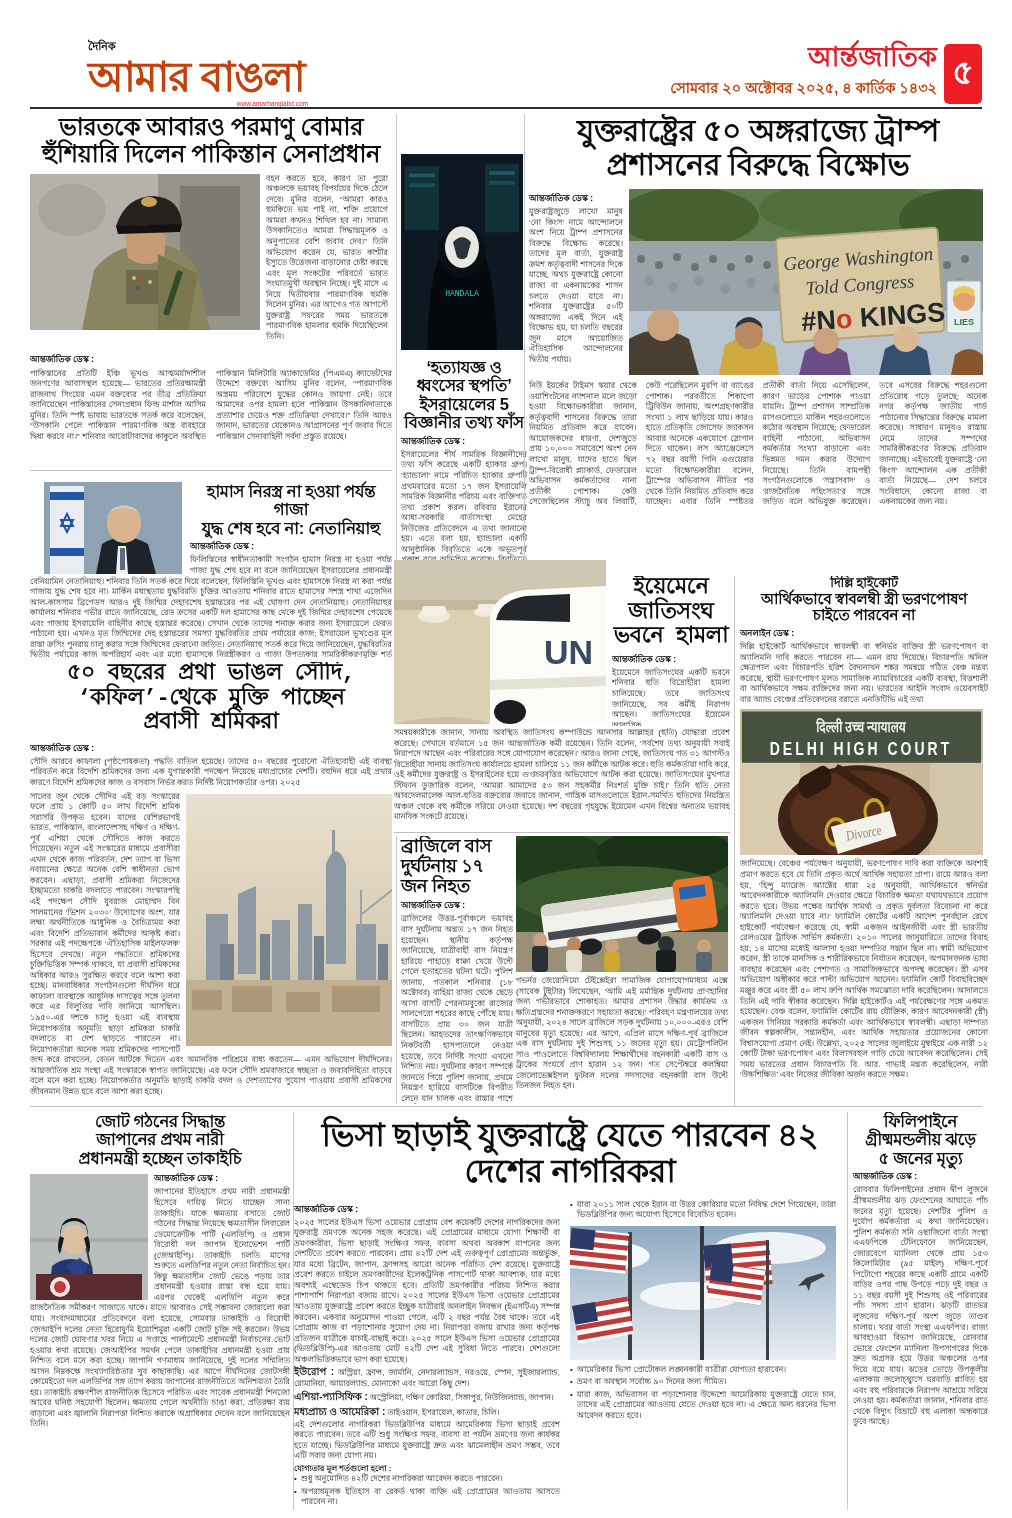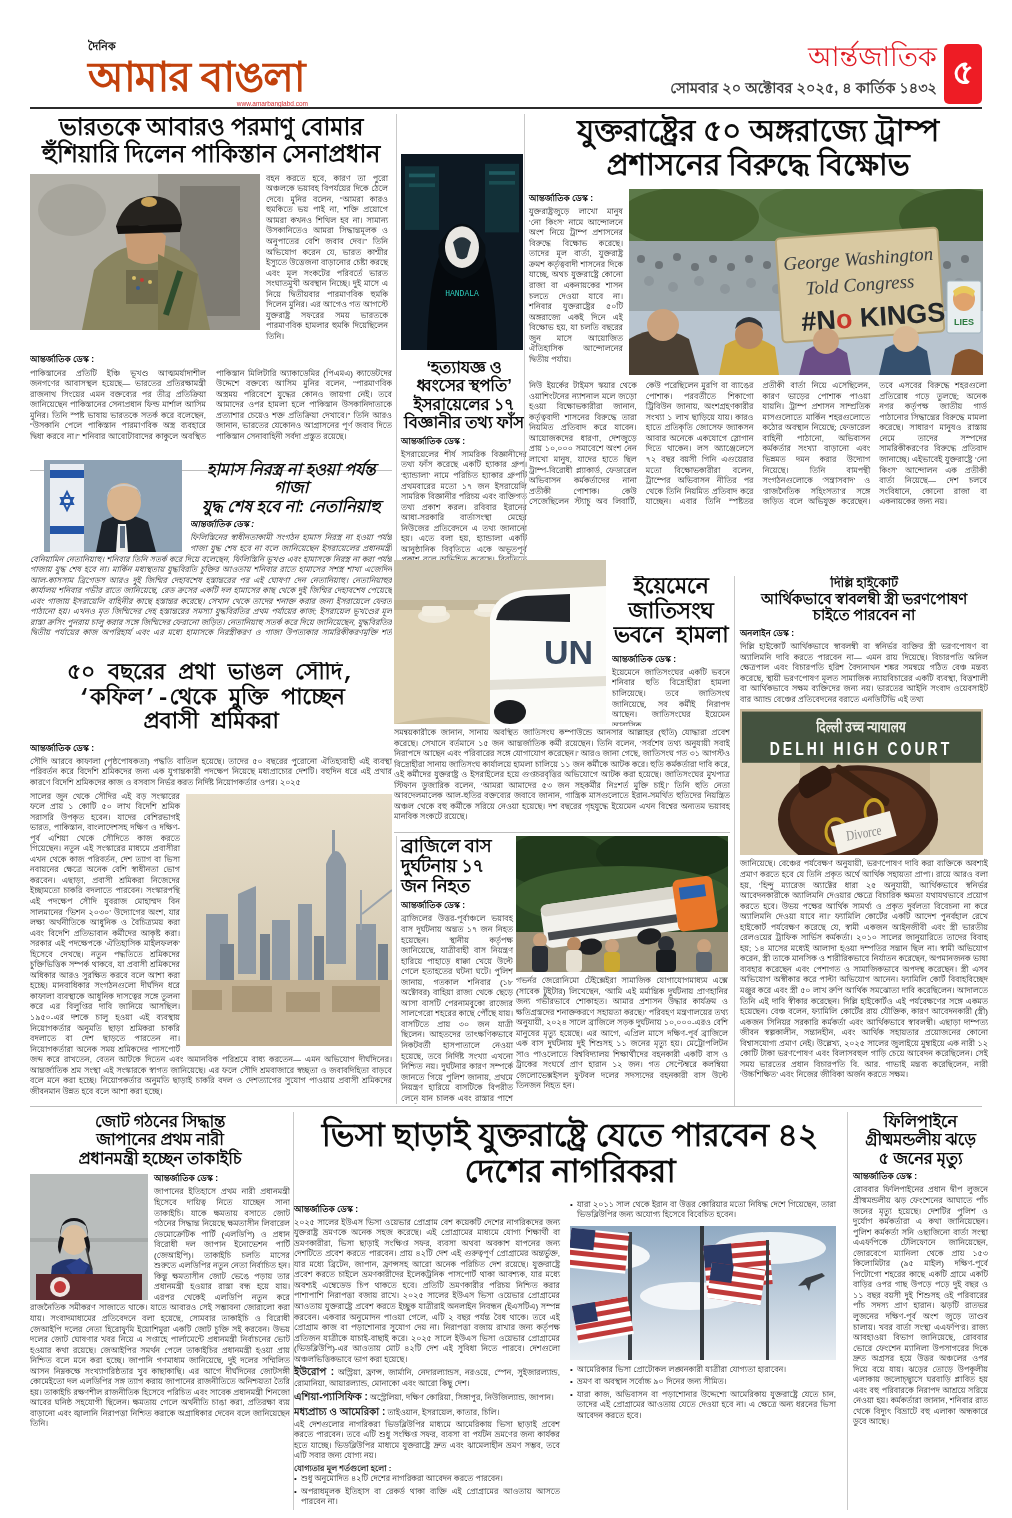--- a/index.html
+++ b/index.html
@@ -18,22 +18,22 @@
   .cols-2{column-count:2;column-gap:10px;}
   .cols-4{column-count:4;column-gap:9px;}
   .rule-h{background:#2b2b2b;height:2px;}
   .rule-thin{background:#bdbdbd;height:1px;}
   .v-rule{border-left:1px solid #c9c9c9;}
   .photo{display:block;}
   .photo svg{display:block;width:100%;height:100%;}
   .masthead-title{font-size:41px;font-weight:bold;color:#c2410c;line-height:1;letter-spacing:-1px;}
   .masthead-daily{font-size:11px;font-weight:bold;color:#0a0a0a;}
   .masthead-web{font-size:6.5px;color:#d42a2e;text-align:right;margin-top:2px;}
-  .section-name{font-size:27px;font-weight:normal;color:#e01f28;text-align:right;line-height:1;}
-  .dateline{font-size:14.5px;font-weight:bold;color:#404040;text-align:right;margin-top:6px;}
+  .section-name{font-size:27px;font-weight:bold;color:#e01f28;text-align:right;line-height:1;}
+  .dateline{font-size:14.5px;font-weight:bold;color:#c2410c;text-align:right;margin-top:6px;}
   .pagenum-box{background:#ee1c25;border-radius:5px;color:#fff;font-size:34px;font-weight:bold;display:flex;align-items:center;justify-content:center;}
   .bullet{position:relative;padding-left:7px;margin:0 0 2px 0;}
   .bullet::before{content:"•";position:absolute;left:0;top:0;}
   .list-line{margin:0 0 1px 0;}
   .list-line b{font-size:10px;}
   p{margin:0;}
 </style>
 </head>
 <body>
 
@@ -98,21 +98,21 @@
         <path d="M26 160 Q28 70 61 58 Q94 70 96 160 Z" fill="#05090d"></path>
         <path d="M38 74 Q61 40 84 74 Q88 96 61 102 Q34 96 38 74 Z" fill="#090f14"></path>
         <circle cx="61" cy="76" r="17" fill="#e9e7e2"></circle>
         <path d="M52 72 Q61 64 70 72 L66 84 Q61 88 56 84 Z" fill="#27343c"></path>
         <text x="61" y="116" text-anchor="middle" font-size="8" fill="#2fd0c0" font-family="Liberation Mono, monospace">HANDALA</text>
       </svg>
     </div>
     <div class="hl h-sm" style="margin-top:8px;">
       <span>‘হত্যাযজ্ঞ ও</span>
       <span>ধ্বংসের স্থপতি’</span>
-      <span>ইসরায়েলের ১৭</span>
+      <span>ইসরায়েলের 5</span>
       <span>বিজ্ঞানীর তথ্য ফাঁস</span>
     </div>
     <div class="byline">আন্তর্জাতিক ডেস্ক :</div>
     <div class="body-txt">ইসরায়েলের শীর্ষ সামরিক বিজ্ঞানীদের তথ্য ফাঁস করেছে একটি হ্যাকার গ্রুপ। ‘হ্যান্ডালা’ নামে পরিচিত হ্যাকার গ্রুপটি প্রথমবারের মতো ১৭ জন ইসরায়েলি সামরিক বিজ্ঞানীর পরিচয় এবং ব্যক্তিগত তথ্য প্রকাশ করল। রবিবার ইরানের আধা-সরকারি বার্তাসংস্থা মেহের নিউজের প্রতিবেদনে এ তথ্য জানানো হয়। এতে বলা হয়, হ্যান্ডালা একটি আনুষ্ঠানিক বিবৃতিতে একে অভূতপূর্ব প্রকাশ বলে অভিহিত করেছে। বিবৃতিতে হ্যাকার গ্রুপটি বলেছে, “প্রথমবারের মতো আমরা ১৭ জন ঊর্ধ্বতন সামরিক বিজ্ঞানীর অত্যন্ত গোপনীয় ব্যক্তিগত তথ্য সবার সামনে হাজির করছি।”</div>
   </div>
 
   <div class="abs v-rule" style="left:524px;top:114px;width:458px;height:452px;padding-left:4px;overflow:hidden;">
     <div class="hl h-xxl">
       <span>যুক্তরাষ্ট্রের ৫০ অঙ্গরাজ্যে ট্রাম্প</span>
       <span>প্রশাসনের বিরুদ্ধে বিক্ষোভ</span>
@@ -182,21 +182,21 @@
           <path d="M250 186 L256 160 Q276 146 298 162 L302 186 Z" fill="#35506e"></path>
           <circle cx="277" cy="150" r="13" fill="#d9b894"></circle>
           <path d="M322 186 L326 166 Q340 154 354 166 L354 186 Z" fill="#88552e"></path>
         </svg>
       </div>
     </div>
     <div class="body-txt cols-4" style="height:152px;margin-top:6px;">নিউ ইয়র্কের টাইমস স্কয়ার থেকে ওয়াশিংটনের ন্যাশনাল মলে জড়ো হওয়া বিক্ষোভকারীরা জানান, কর্তৃত্ববাদী শাসনের বিরুদ্ধে তারা নিয়মিত প্রতিবাদ করে যাবেন। আয়োজকদের ধারণা, দেশজুড়ে প্রায় ১০,০০০ সমাবেশে অংশ নেন লাখো মানুষ, যাদের হাতে ছিল ট্রাম্প-বিরোধী প্ল্যাকার্ড, ফেডারেল অভিবাসন কর্মকর্তাদের নানা প্রতীকী পোশাক। কেউ সেজেছিলেন স্ট্যাচু অব লিবার্টি, কেউ পরেছিলেন মুরগি বা ব্যাঙের পোশাক। পরবর্তীতে শিকাগো ট্রিবিউন জানায়, অংশগ্রহণকারীর সংখ্যা ১ লাখ ছাড়িয়ে যায়। কারও হাতে প্রতিকৃতি জোসেফ জ্যাকসন আবার অনেকে একযোগে স্লোগান দিতে থাকেন। লস অ্যাঞ্জেলেসে ৭২ বছর বয়সী গিনি এগুয়েরার মতো বিক্ষোভকারীরা বলেন, ট্রাম্পের অভিবাসন নীতির পর থেকে তিনি নিয়মিত প্রতিবাদ করে যাচ্ছেন। এবার তিনি স্পষ্টতর প্রতীকী বার্তা নিয়ে এসেছিলেন, কারণ ভাড়ের পোশাক পাওয়া যায়নি। ট্রাম্প প্রশাসন সাম্প্রতিক মাসগুলোতে মার্কিন শহরগুলোতে কঠোর অবস্থান নিয়েছে; ফেডারেল বাহিনী পাঠানো, অভিবাসন কর্মকর্তার সংখ্যা বাড়ানো এবং ভিন্নমত দমন করার উদ্যোগ নিয়েছে। তিনি বামপন্থী সংগঠনগুলোকে ‘সন্ত্রাসবাদ’ ও ‘রাজনৈতিক সহিংসতা’র সঙ্গে জড়িত বলে অভিযুক্ত করেছেন। তবে এসবের বিরুদ্ধে শহরগুলো প্রতিরোধ গড়ে তুলছে; অনেক নগর কর্তৃপক্ষ জাতীয় গার্ড পাঠানোর সিদ্ধান্তের বিরুদ্ধে মামলা করেছে। সাধারণ মানুষও রাস্তায় নেমে তাদের সম্পদের সামরিকীকরণের বিরুদ্ধে প্রতিবাদ জানাচ্ছে। এইভাবেই যুক্তরাষ্ট্রে ‘নো কিংস’ আন্দোলন এক প্রতীকী বার্তা নিয়েছে— দেশ চলবে সংবিধানে, কোনো রাজা বা একনায়কের জন্য নয়।</div>
   </div>
 
   <div class="abs rule-thin" style="left:30px;top:470px;width:362px;"></div>
-  <div class="abs" style="left:30px;top:452px;width:362px;height:184px;overflow:hidden;font-style:italic;">
+  <div class="abs" style="left:30px;top:474px;width:362px;height:184px;overflow:hidden;">
     <div class="photo" style="float:left;width:138px;height:92px;margin:8px 8px 2px 14px;">
       <svg viewBox="0 0 138 92" preserveAspectRatio="none">
         <rect width="138" height="92" fill="#8ea2b4"></rect>
         <rect x="6" y="4" width="34" height="88" fill="#e9edf2"></rect>
         <rect x="6" y="10" width="34" height="8" fill="#2456a8"></rect>
           <rect x="6" y="66" width="34" height="8" fill="#2456a8"></rect>
         <path d="M23 32 L29 44 L17 44 Z" fill="none" stroke="#2456a8" stroke-width="2"></path>
         <path d="M23 50 L29 38 L17 38 Z" fill="none" stroke="#2456a8" stroke-width="2"></path>
         <path d="M52 92 L58 62 Q80 48 104 62 L112 92 Z" fill="#1d232b"></path>
         <path d="M74 64 L82 64 L84 92 L72 92 Z" fill="#f0f0ee"></path>

